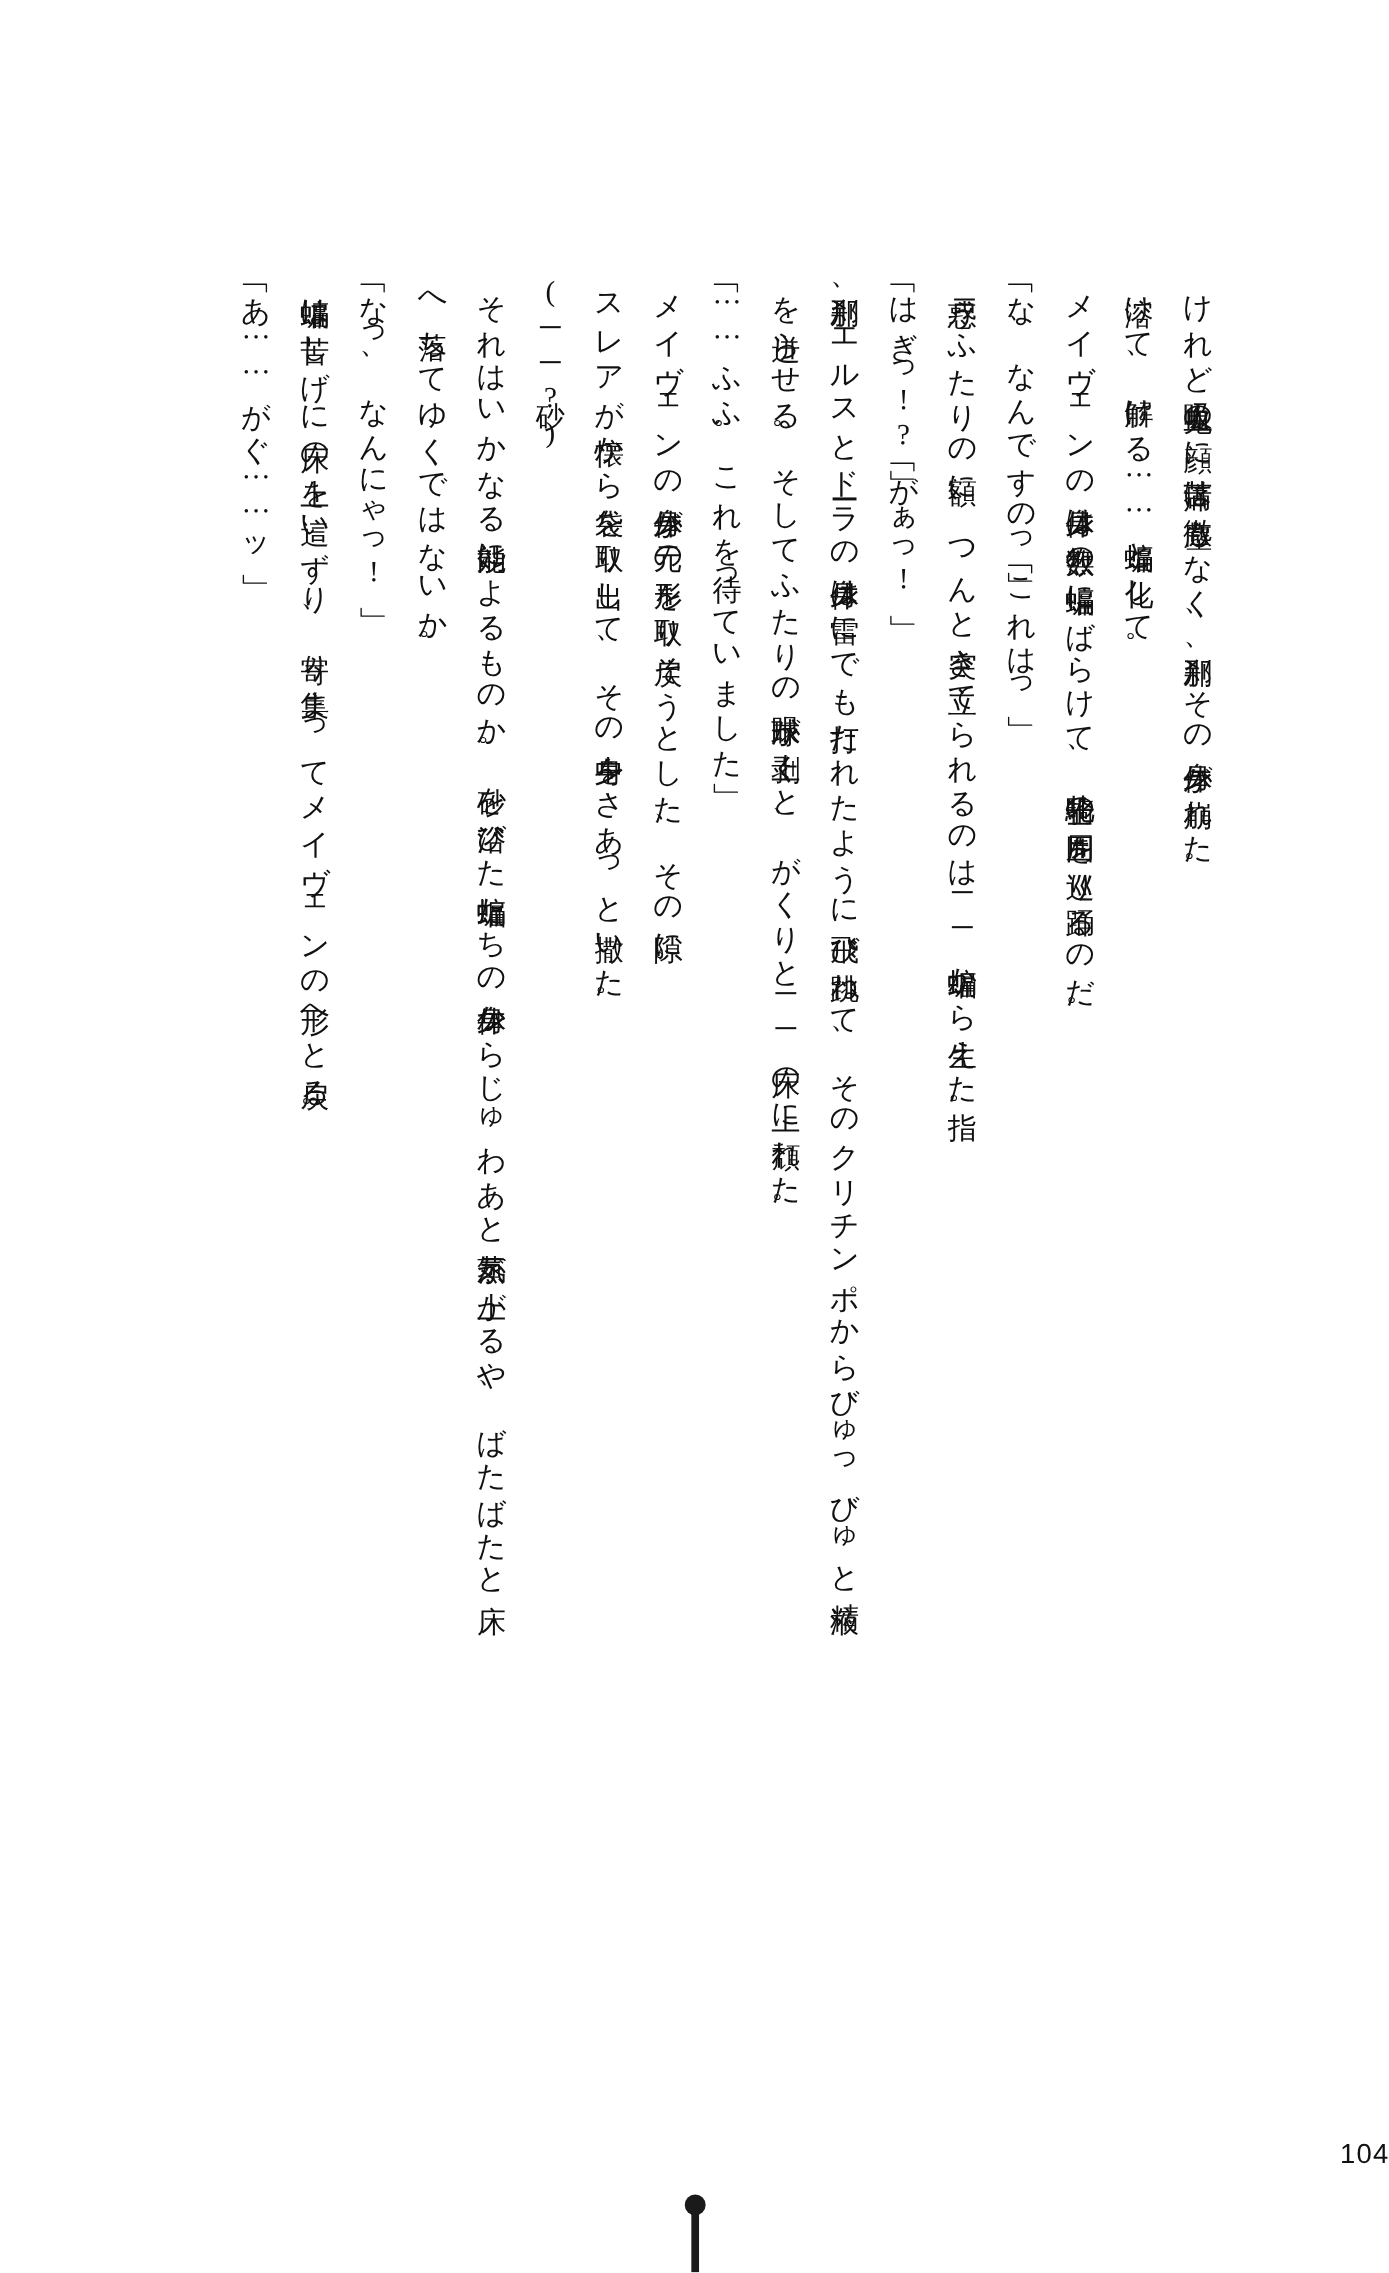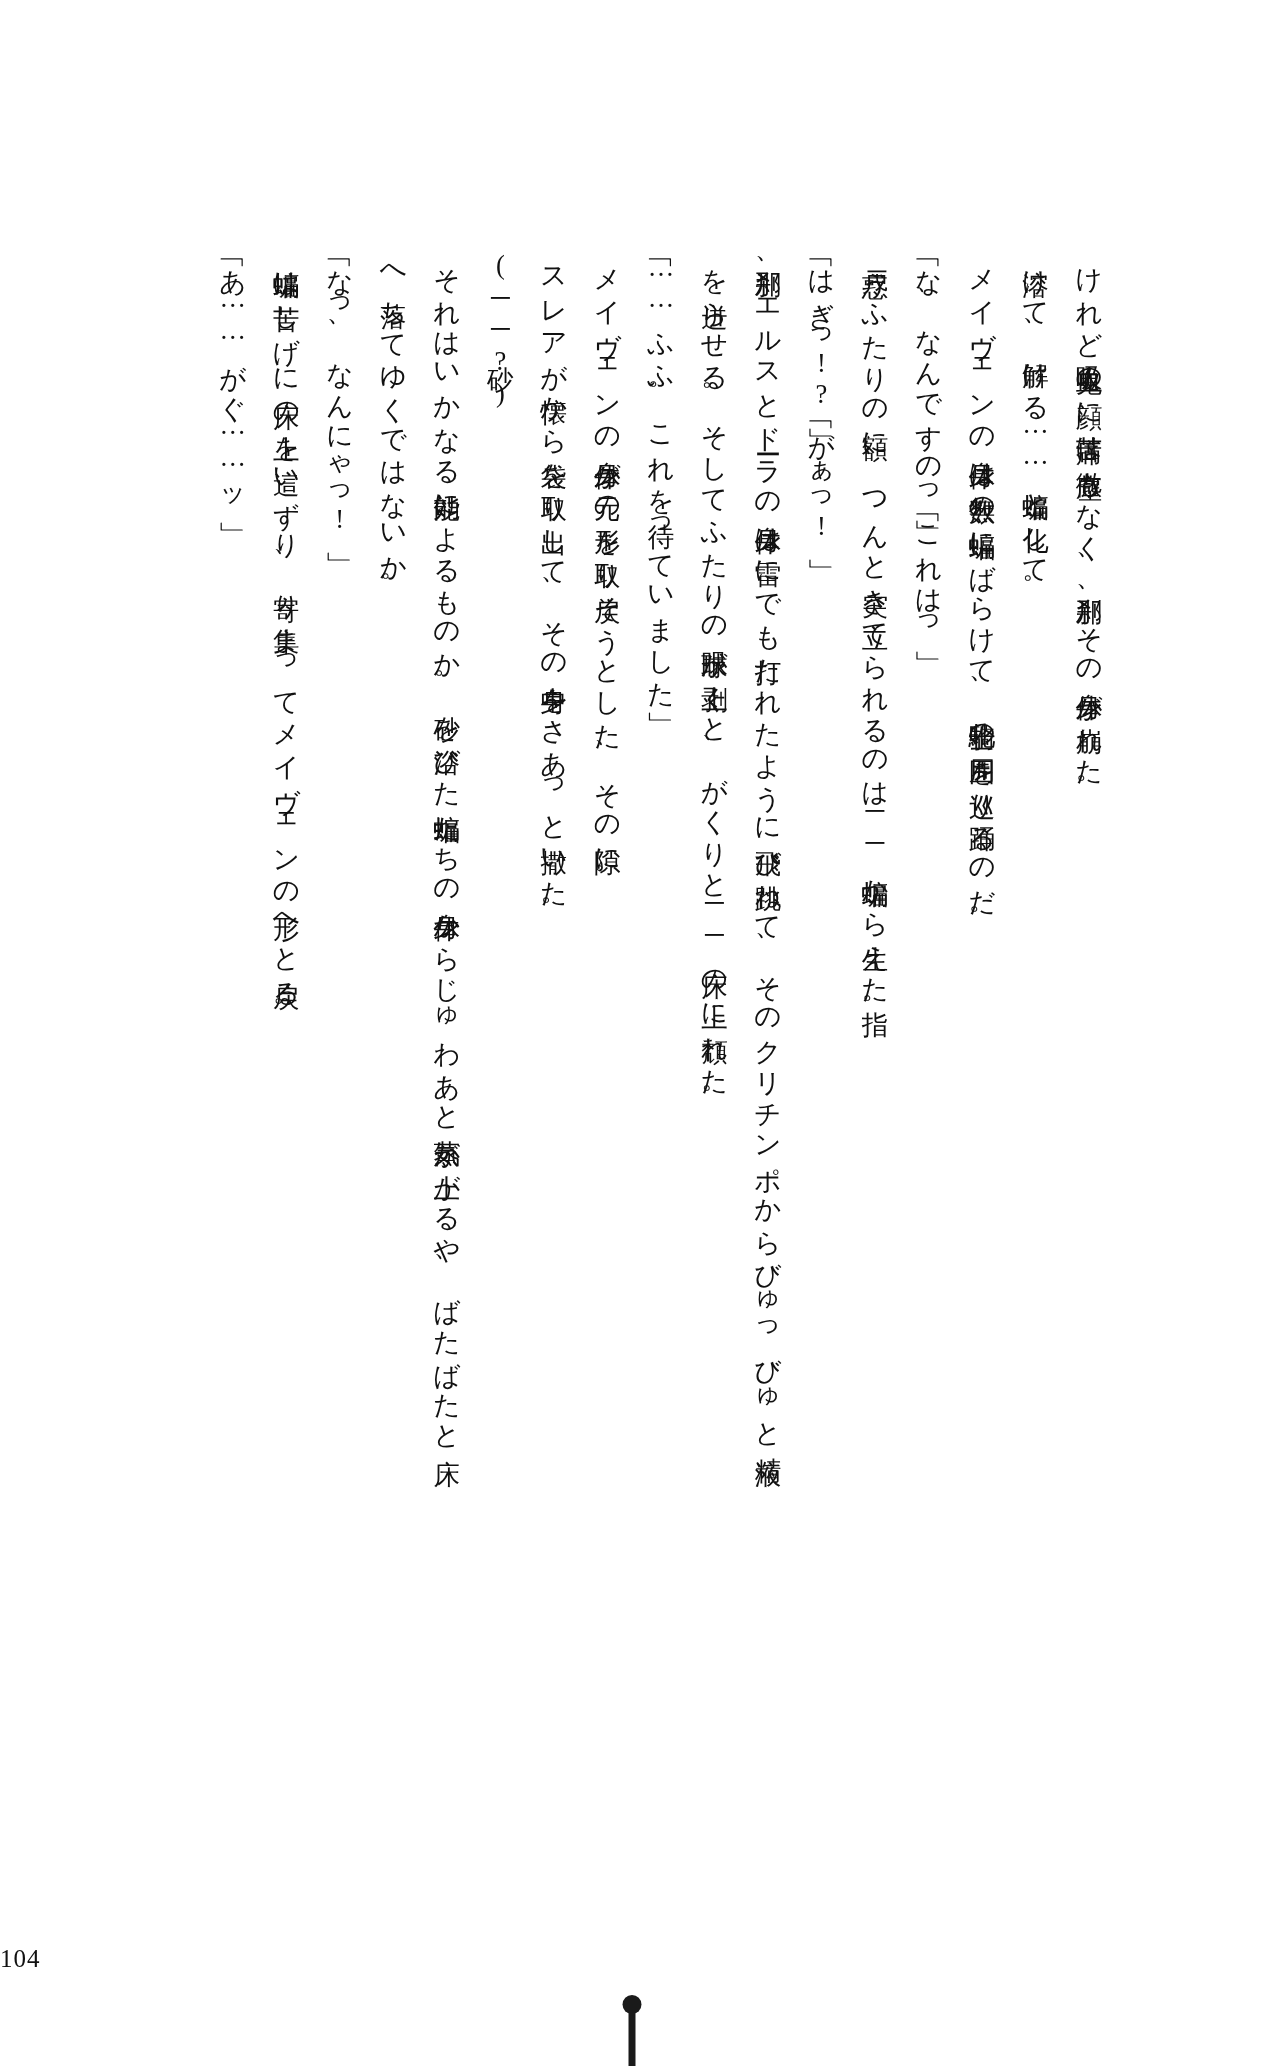--- a/index.html
+++ b/index.html
@@ -37,23 +37,23 @@
   .text-block p {
     margin: 0;
     padding: 0;
     text-indent: 0;
   }
   .page-number {
     position: absolute;
     left: 0;
     right: 0;
     bottom: 93px;
-    text-align: left;
+    text-align: right;
     font-size: 25px;
-    font-family: Liberation Serif, serif;
+    font-family: Liberation Sans, sans-serif;
     letter-spacing: 0.04em;
     color: #111111;
   }
   .footer-mark {
     position: absolute;
     left: 50%;
     bottom: 0;
     transform: translateX(-50%);
     width: 7px;
     height: 62px;

